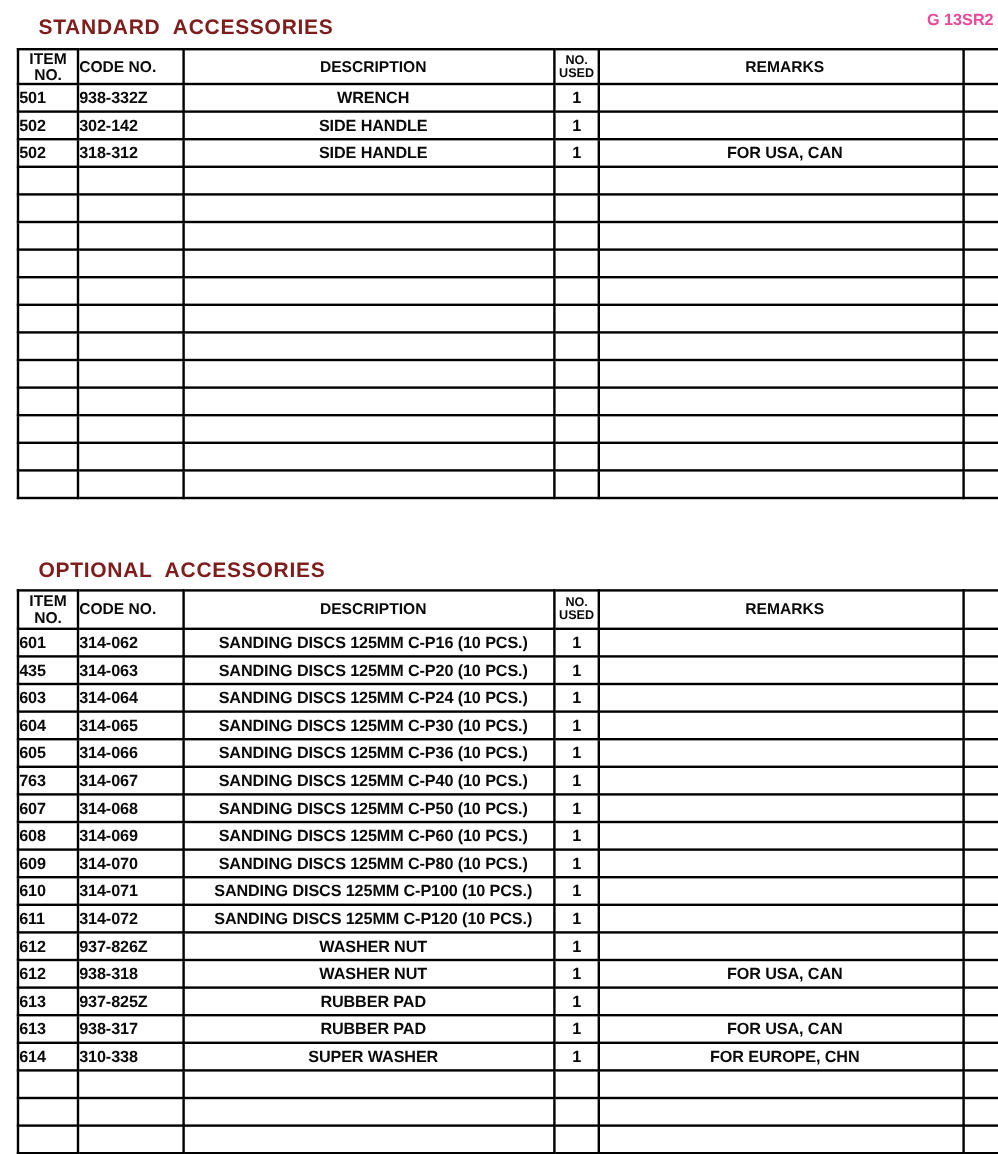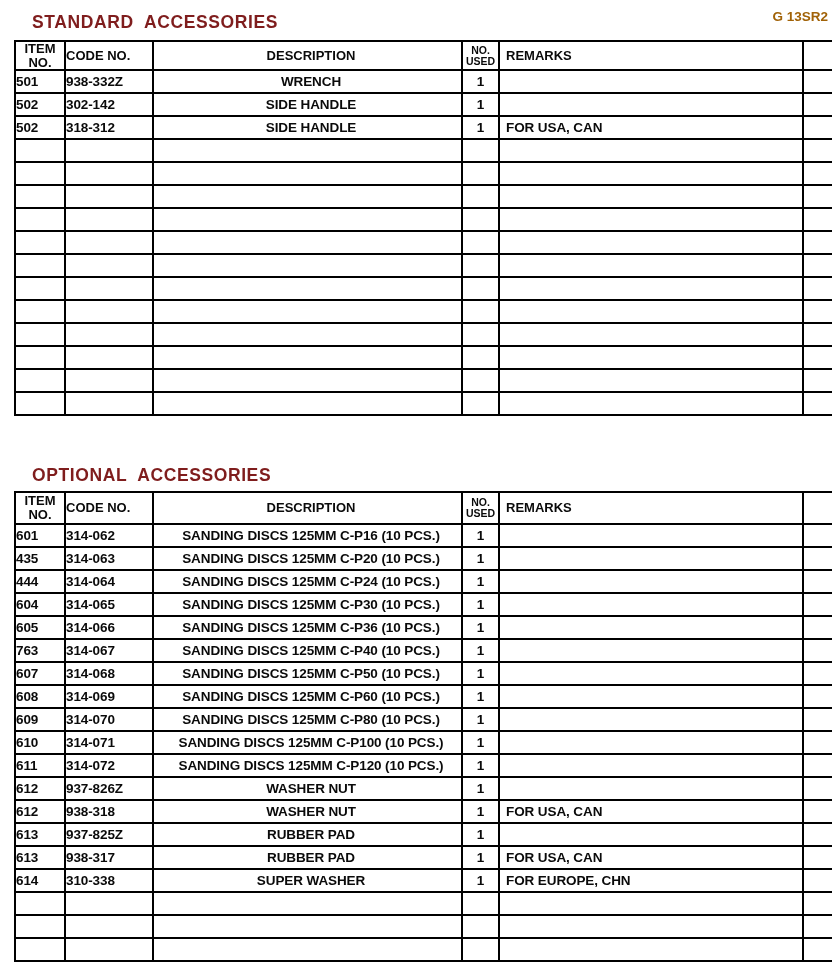--- a/index.html
+++ b/index.html
@@ -9,21 +9,21 @@
     position: relative;
     overflow: hidden;
     font-family: "Liberation Sans", sans-serif;
     color: #0a0a0a;
   }
   .doc-code {
     position: absolute;
     top: 9px; right: 4px;
     font-size: 13.5px;
     font-weight: 700;
-    color: #a16207;
+    color: #ec4899;
   }
   .section-title {
     position: absolute;
     left: 32px;
     font-size: 17.5px;
     font-weight: 700;
     letter-spacing: 0.6px;
     white-space: pre;
     color: #7f1d1d;
   }
@@ -55,21 +55,21 @@
   }
   #table-standard thead th { height: 25px; }
   #table-optional thead th { height: 30px; }
   .acc-table th.c-used { font-size: 10.5px; }
   .acc-table tbody td { height: 21px; font-size: 13.5px; letter-spacing: -0.1px; }
 
   .c-item   { width: 48px;  }
   .c-code   { width: 86px;  text-align: left; }
   .c-desc   { width: 300px; text-align: center; padding-left: 7px !important; }
   .c-used   { width: 35px;  text-align: center; }
-  .c-remarks{ width: 296px; text-align: left; padding-left: 6px !important; }
+  .c-remarks{ width: 296px; text-align: center; padding-left: 6px !important; }
   .c-extra  { width: 51px; }
 
   td.c-item { position: relative; }
 </style>
 </head>
 <body>
 
 <div class="doc-code">G 13SR2</div>
 
 <div id="title-standard" class="section-title">STANDARD  ACCESSORIES</div>
@@ -237,21 +237,21 @@
       </tr>
       <tr>
         <td class="c-item">435</td>
         <td class="c-code">314-063</td>
         <td class="c-desc">SANDING DISCS 125MM C-P20 (10 PCS.)</td>
         <td class="c-used">1</td>
         <td class="c-remarks"></td>
         <td class="c-extra"></td>
       </tr>
       <tr>
-        <td class="c-item">444</td>
+        <td class="c-item">603</td>
         <td class="c-code">314-064</td>
         <td class="c-desc">SANDING DISCS 125MM C-P24 (10 PCS.)</td>
         <td class="c-used">1</td>
         <td class="c-remarks"></td>
         <td class="c-extra"></td>
       </tr>
       <tr>
         <td class="c-item">604</td>
         <td class="c-code">314-065</td>
         <td class="c-desc">SANDING DISCS 125MM C-P30 (10 PCS.)</td>

